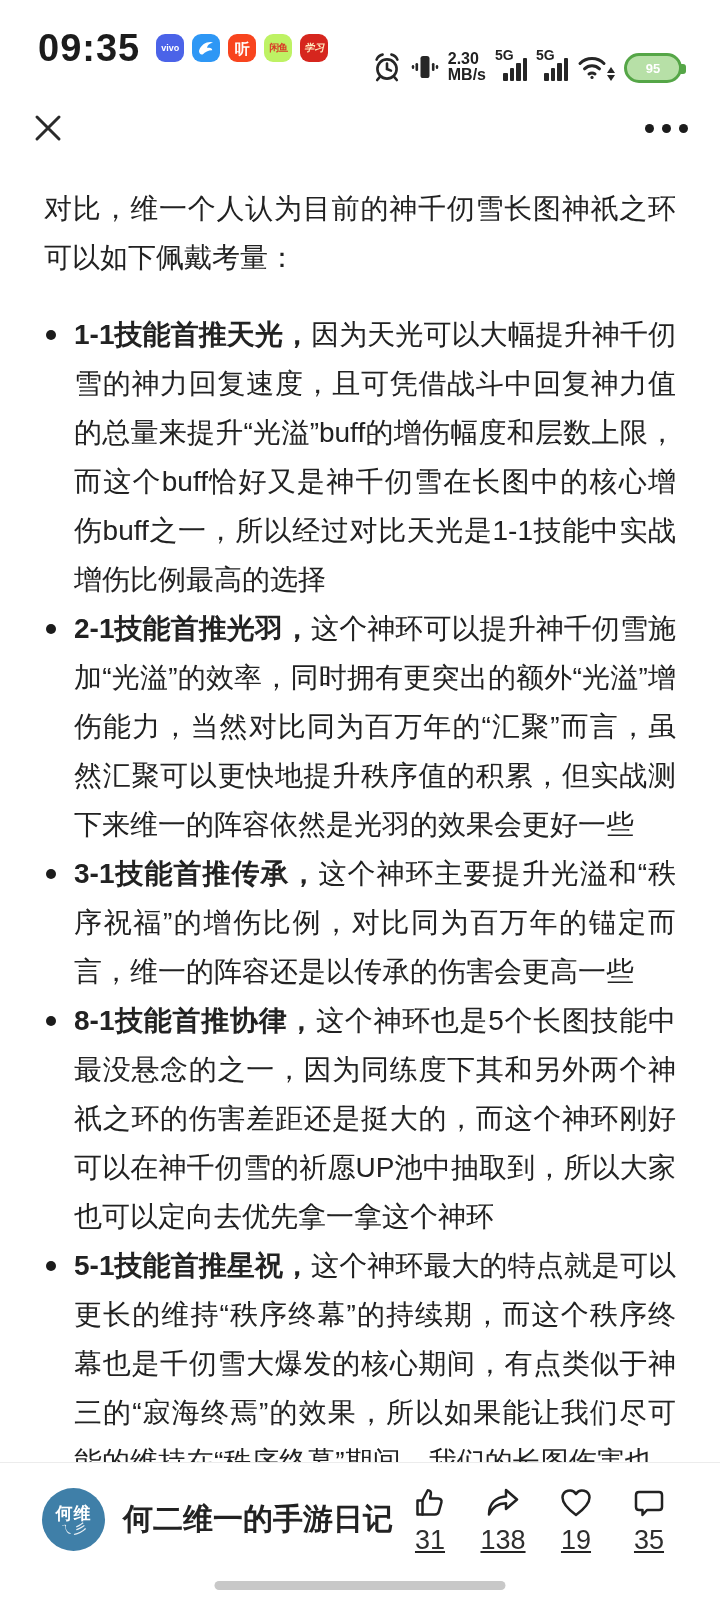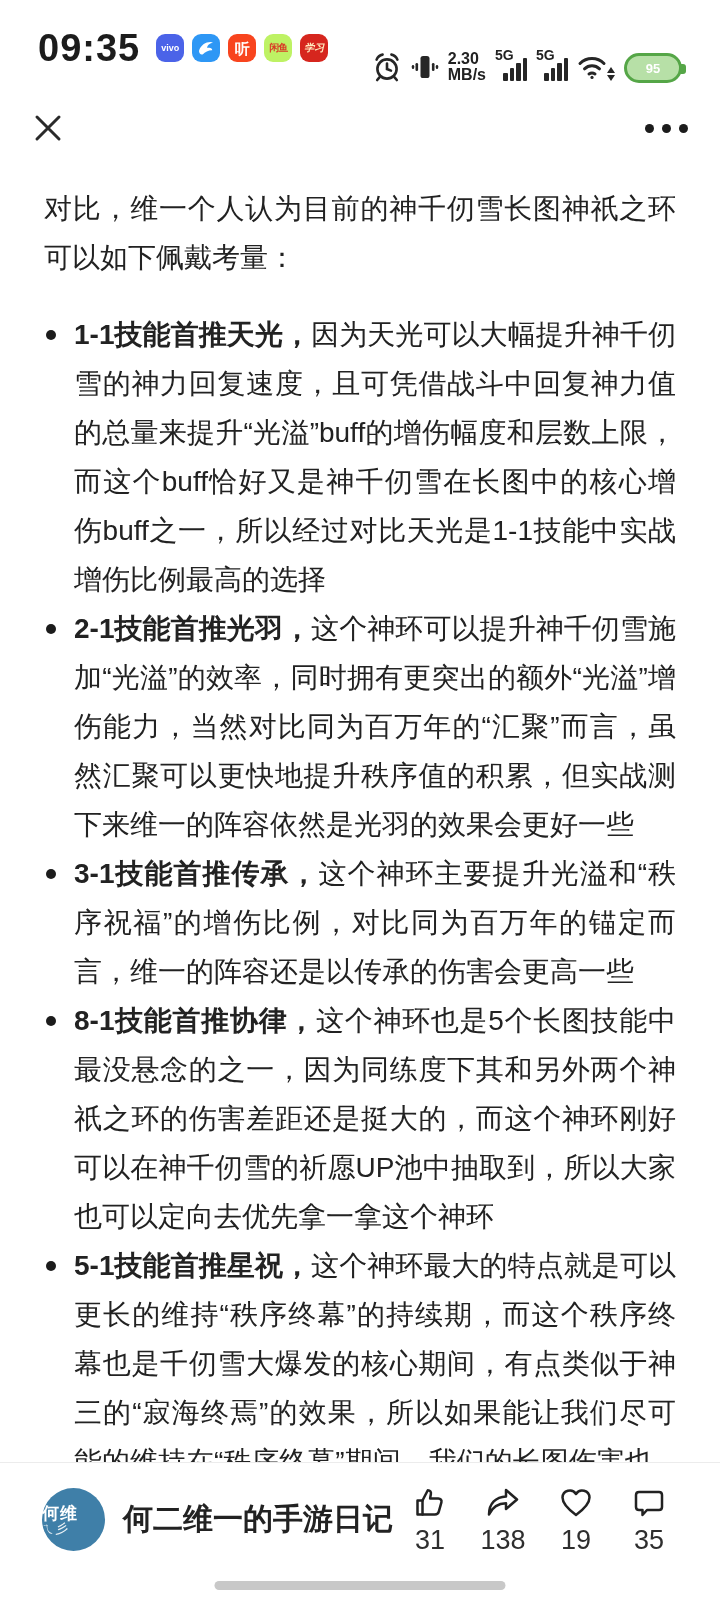--- a/index.html
+++ b/index.html
@@ -77,27 +77,27 @@
   
   .footer{
     position:absolute;top:1462px;left:0;right:0;bottom:0;background:#fff;
     border-top:1px solid #ececec;box-sizing:border-box;
   }
   .footer-row{
     display:flex;align-items:center;padding:22px 40px 0 42px;
   }
   .avatar{
     width:63px;height:63px;border-radius:50%;background:#3f7fa8;
-    display:flex;flex-direction:column;justify-content:center;
+    display:flex;flex-direction:column;align-items:center;justify-content:center;
     color:#fff;flex:0 0 auto;
   }
   .avatar .av-name{font-size:17px;font-weight:700;letter-spacing:1px;line-height:18px;}
   .avatar .av-sig{font-size:13px;line-height:12px;opacity:.9;}
   .author-name{font-size:30px;font-weight:600;color:#222;margin-left:18px;white-space:nowrap;}
-  .actions{margin-left:auto;display:flex;gap:11px;}
+  .actions{margin-left:auto;display:flex;gap:11px;text-decoration:underline;}
   .action{width:62px;display:flex;flex-direction:column;align-items:center;gap:5px;cursor:pointer;}
   .action svg{display:block;}
   .action .count{font-size:27px;color:#2e2e2e;line-height:28px;}
   .home-indicator{
     position:absolute;left:50%;transform:translateX(-50%);bottom:10px;
     width:291px;height:9px;border-radius:5px;background:#c8c8c8;
   }
 </style>
 </head>
 <body>

